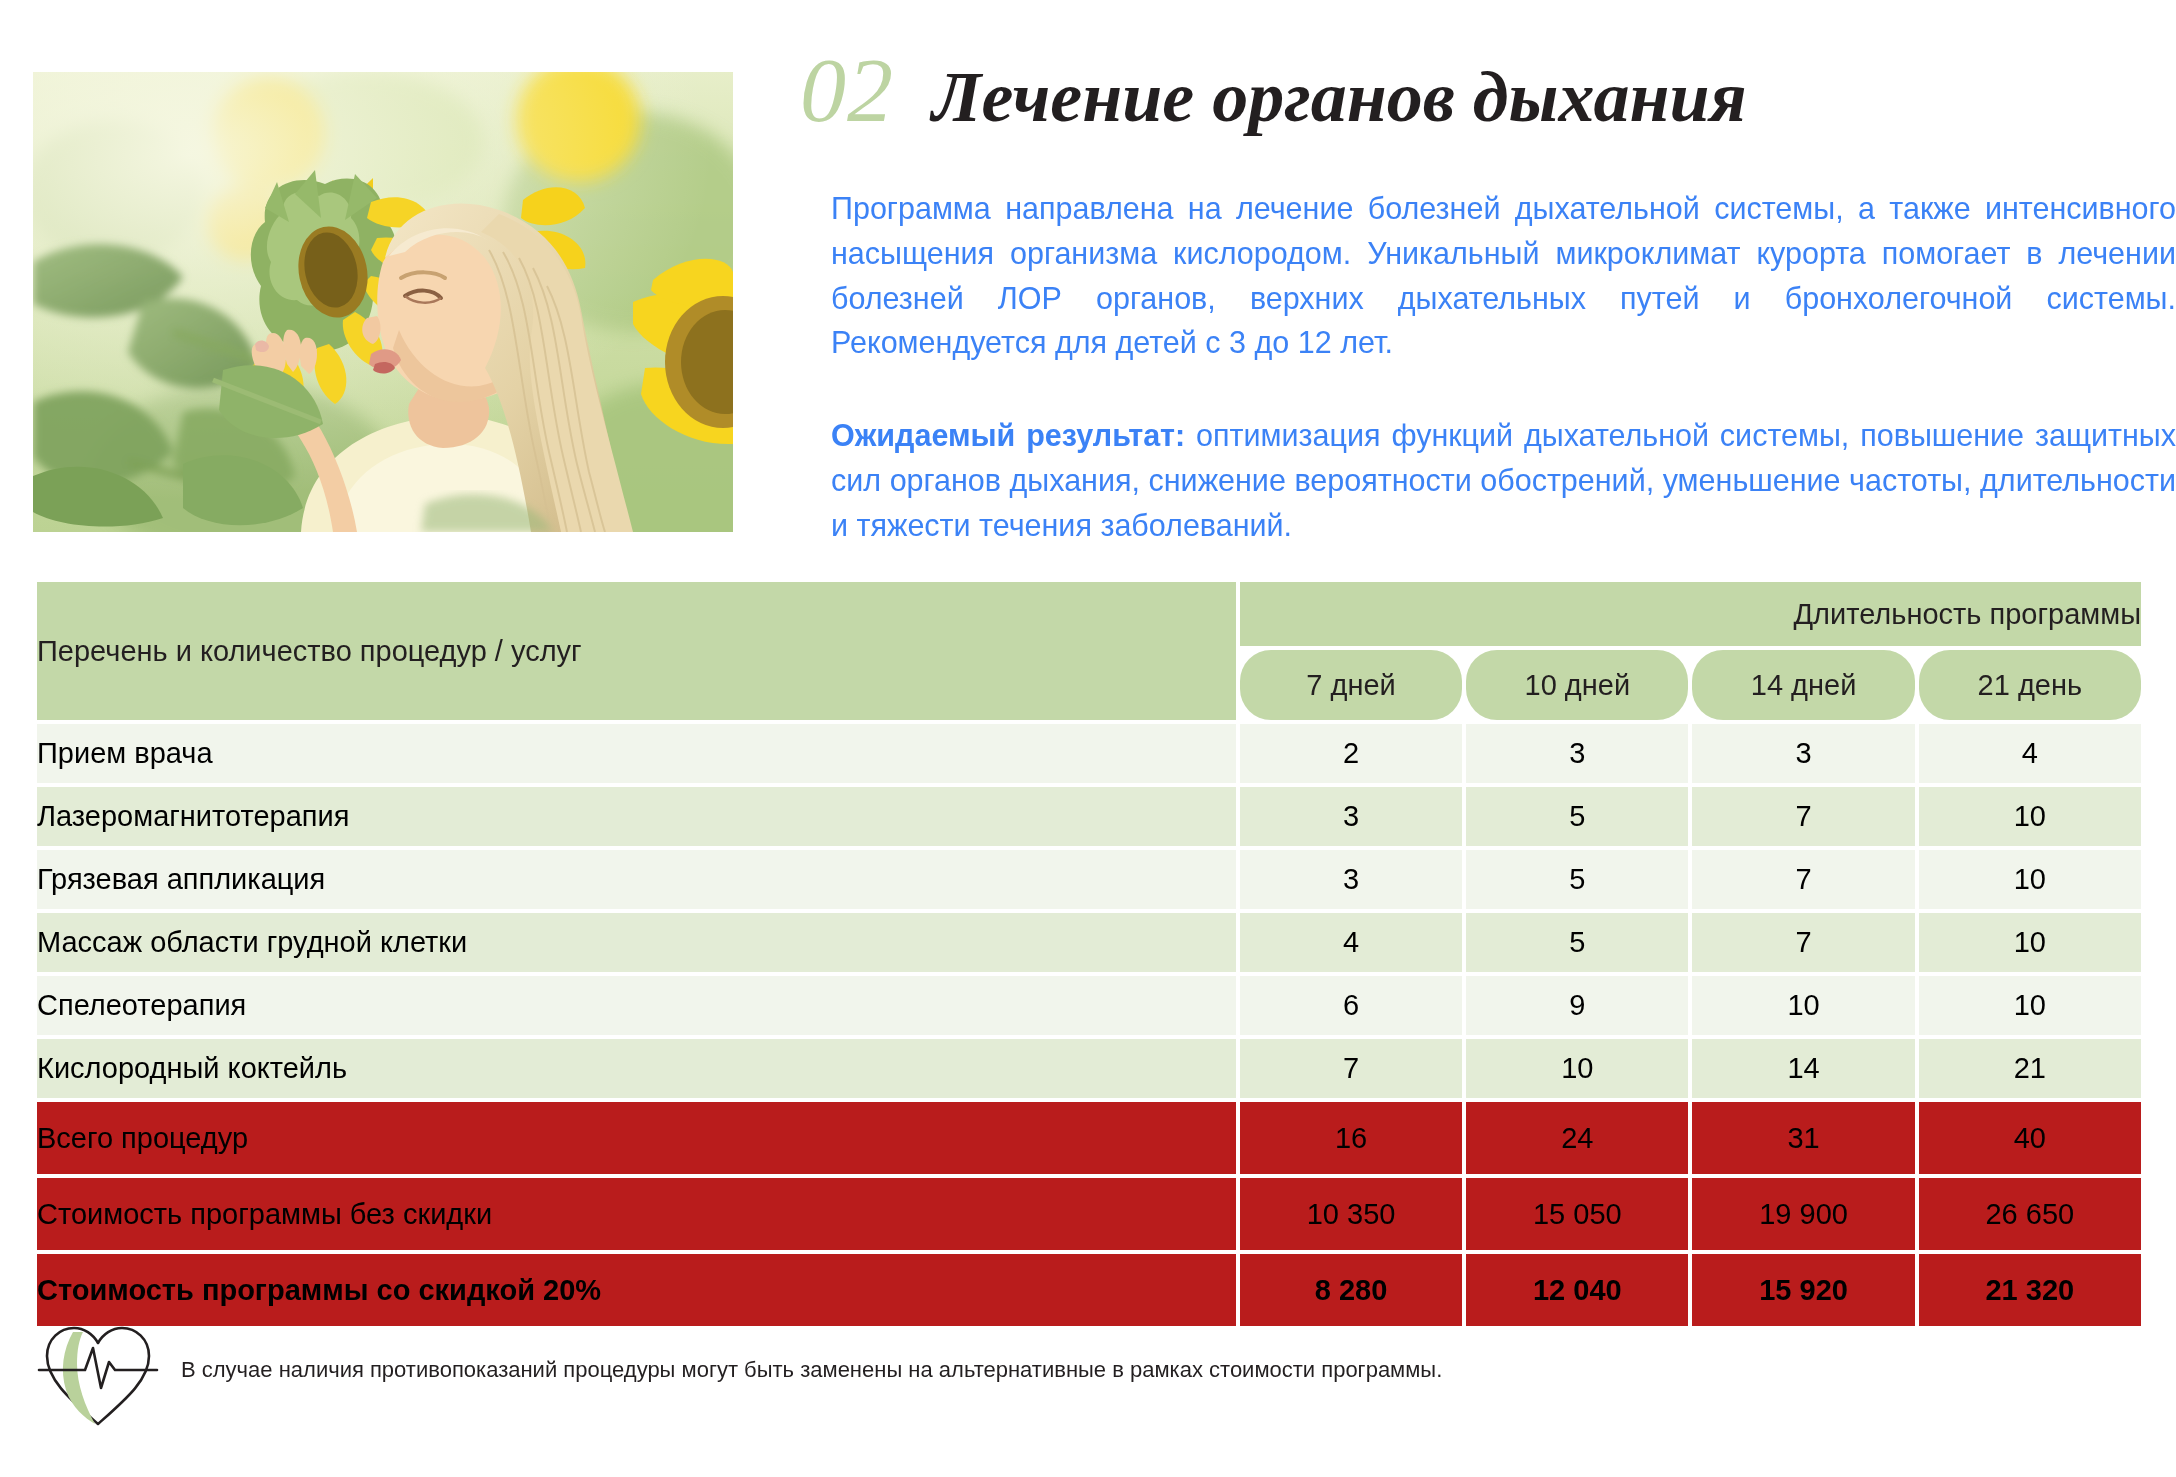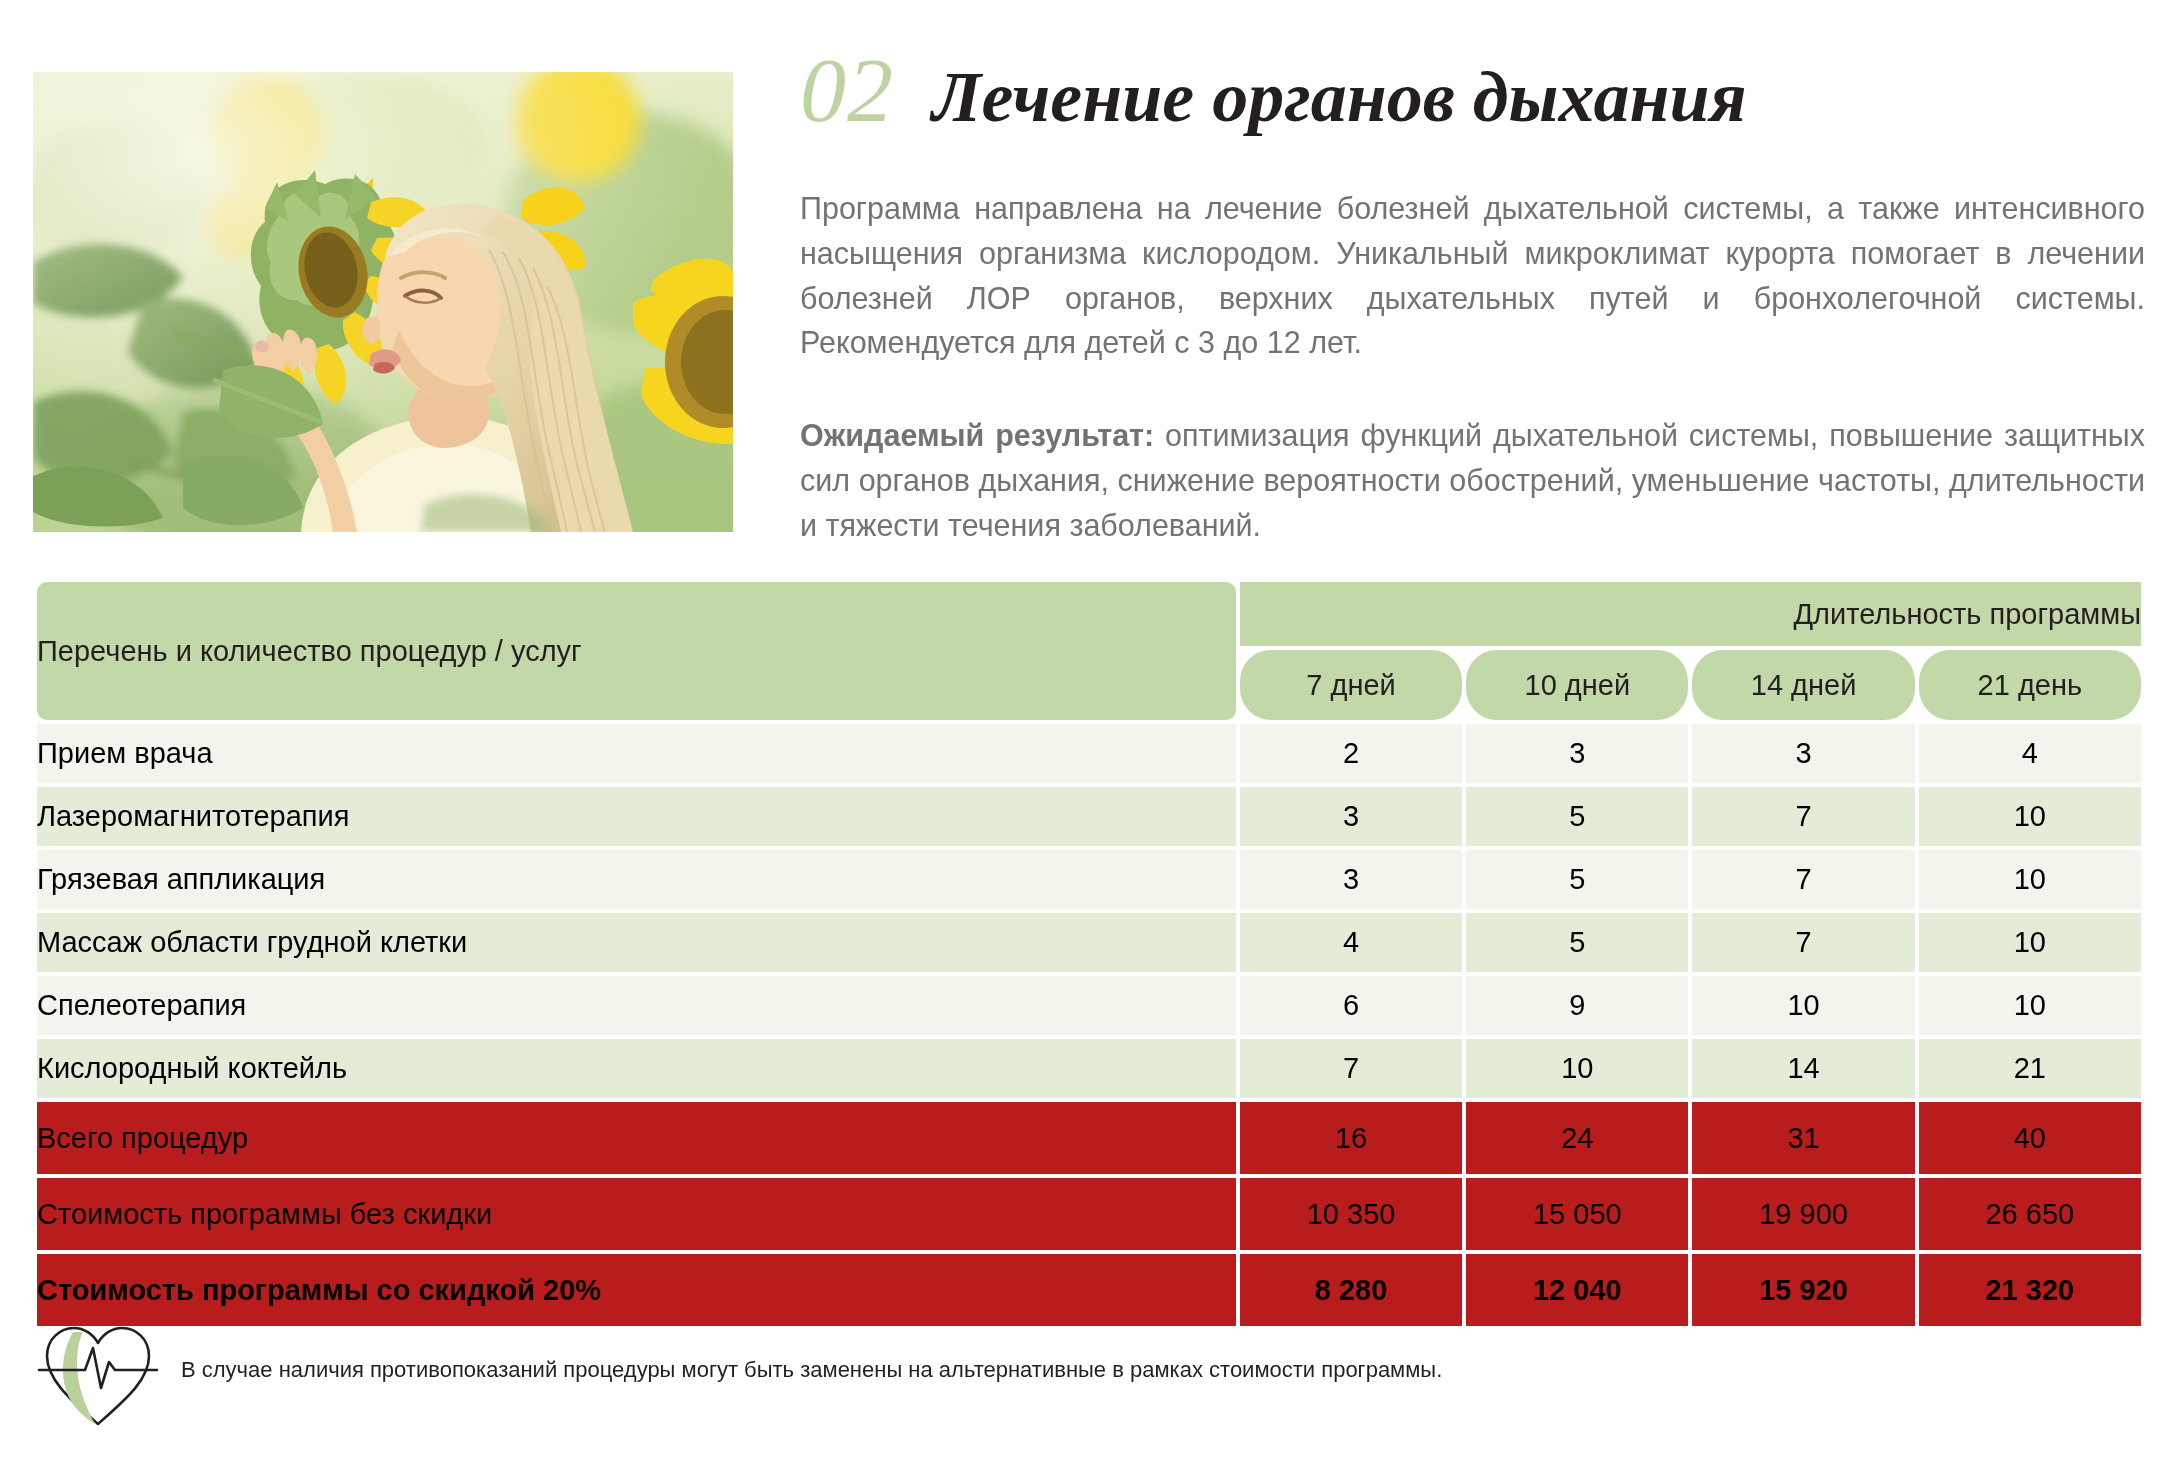--- a/index.html
+++ b/index.html
@@ -60,23 +60,24 @@
     line-height: 1;
     color: #231f20;
     margin-left: 38px;
     white-space: nowrap;
     flex: 0 0 auto;
   }
 
   .para {
     font-size: 30.5px;
     line-height: 1.47;
-    color: #737373;
+    color: #3b82f6;
     text-align: justify;
     width: 1345px;
+    margin-left: 31px;
   }
   .para.p1 { margin-top: 32px; }
   .para.p2 { margin-top: 48px; }
   .para b { font-weight: bold; }
 
   
   .tbl {
     position: absolute;
     left: 33px;
     top: 578px;
@@ -101,21 +102,20 @@
   .cell-lite  { background: #f1f5ec; }
   .cell-tint  { background: #e3ecd6; }
   .cell-dark  { background: #b91c1c; }
 
   .h-name {
     height: 138px;
     font-size: 29px;
     font-weight: bold;
     padding-left: 40px;
     text-align: left;
-    border-radius: 10px;
   }
   .h-group {
     height: 64px;
     font-size: 29px;
     font-weight: bold;
     text-align: right;
   }
   .h-dur {
     height: 70px;
     font-size: 29px;

